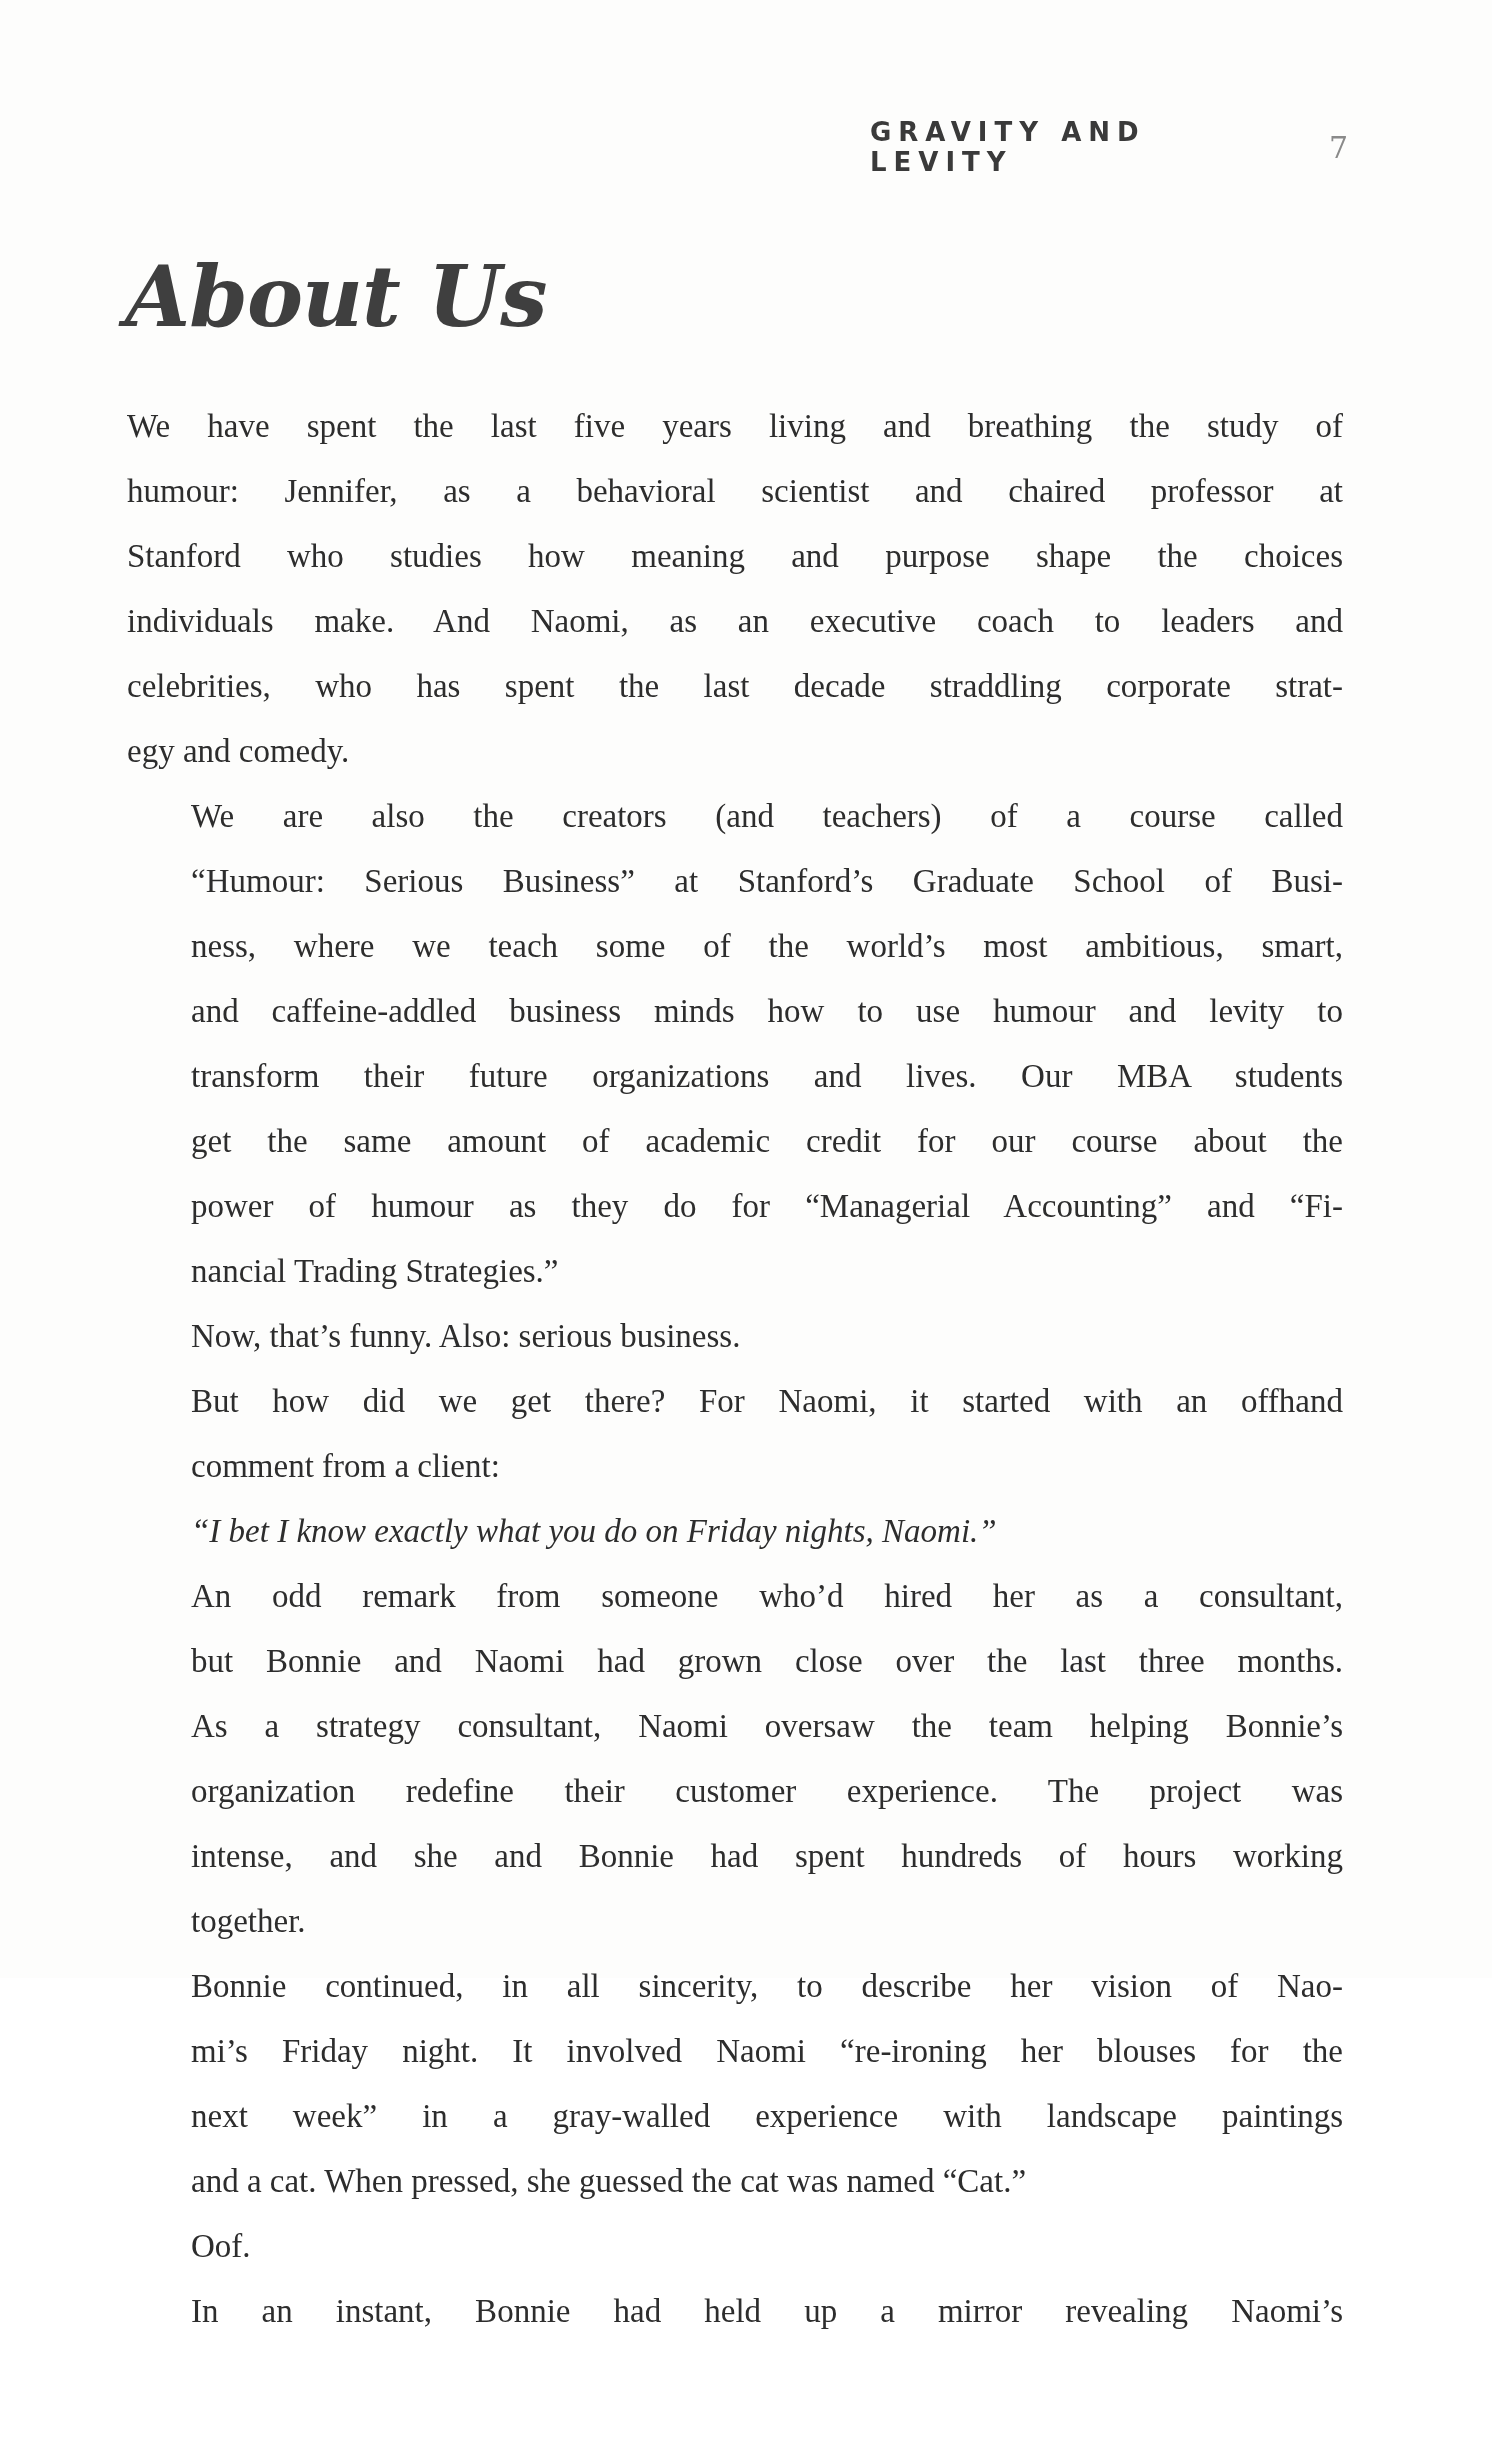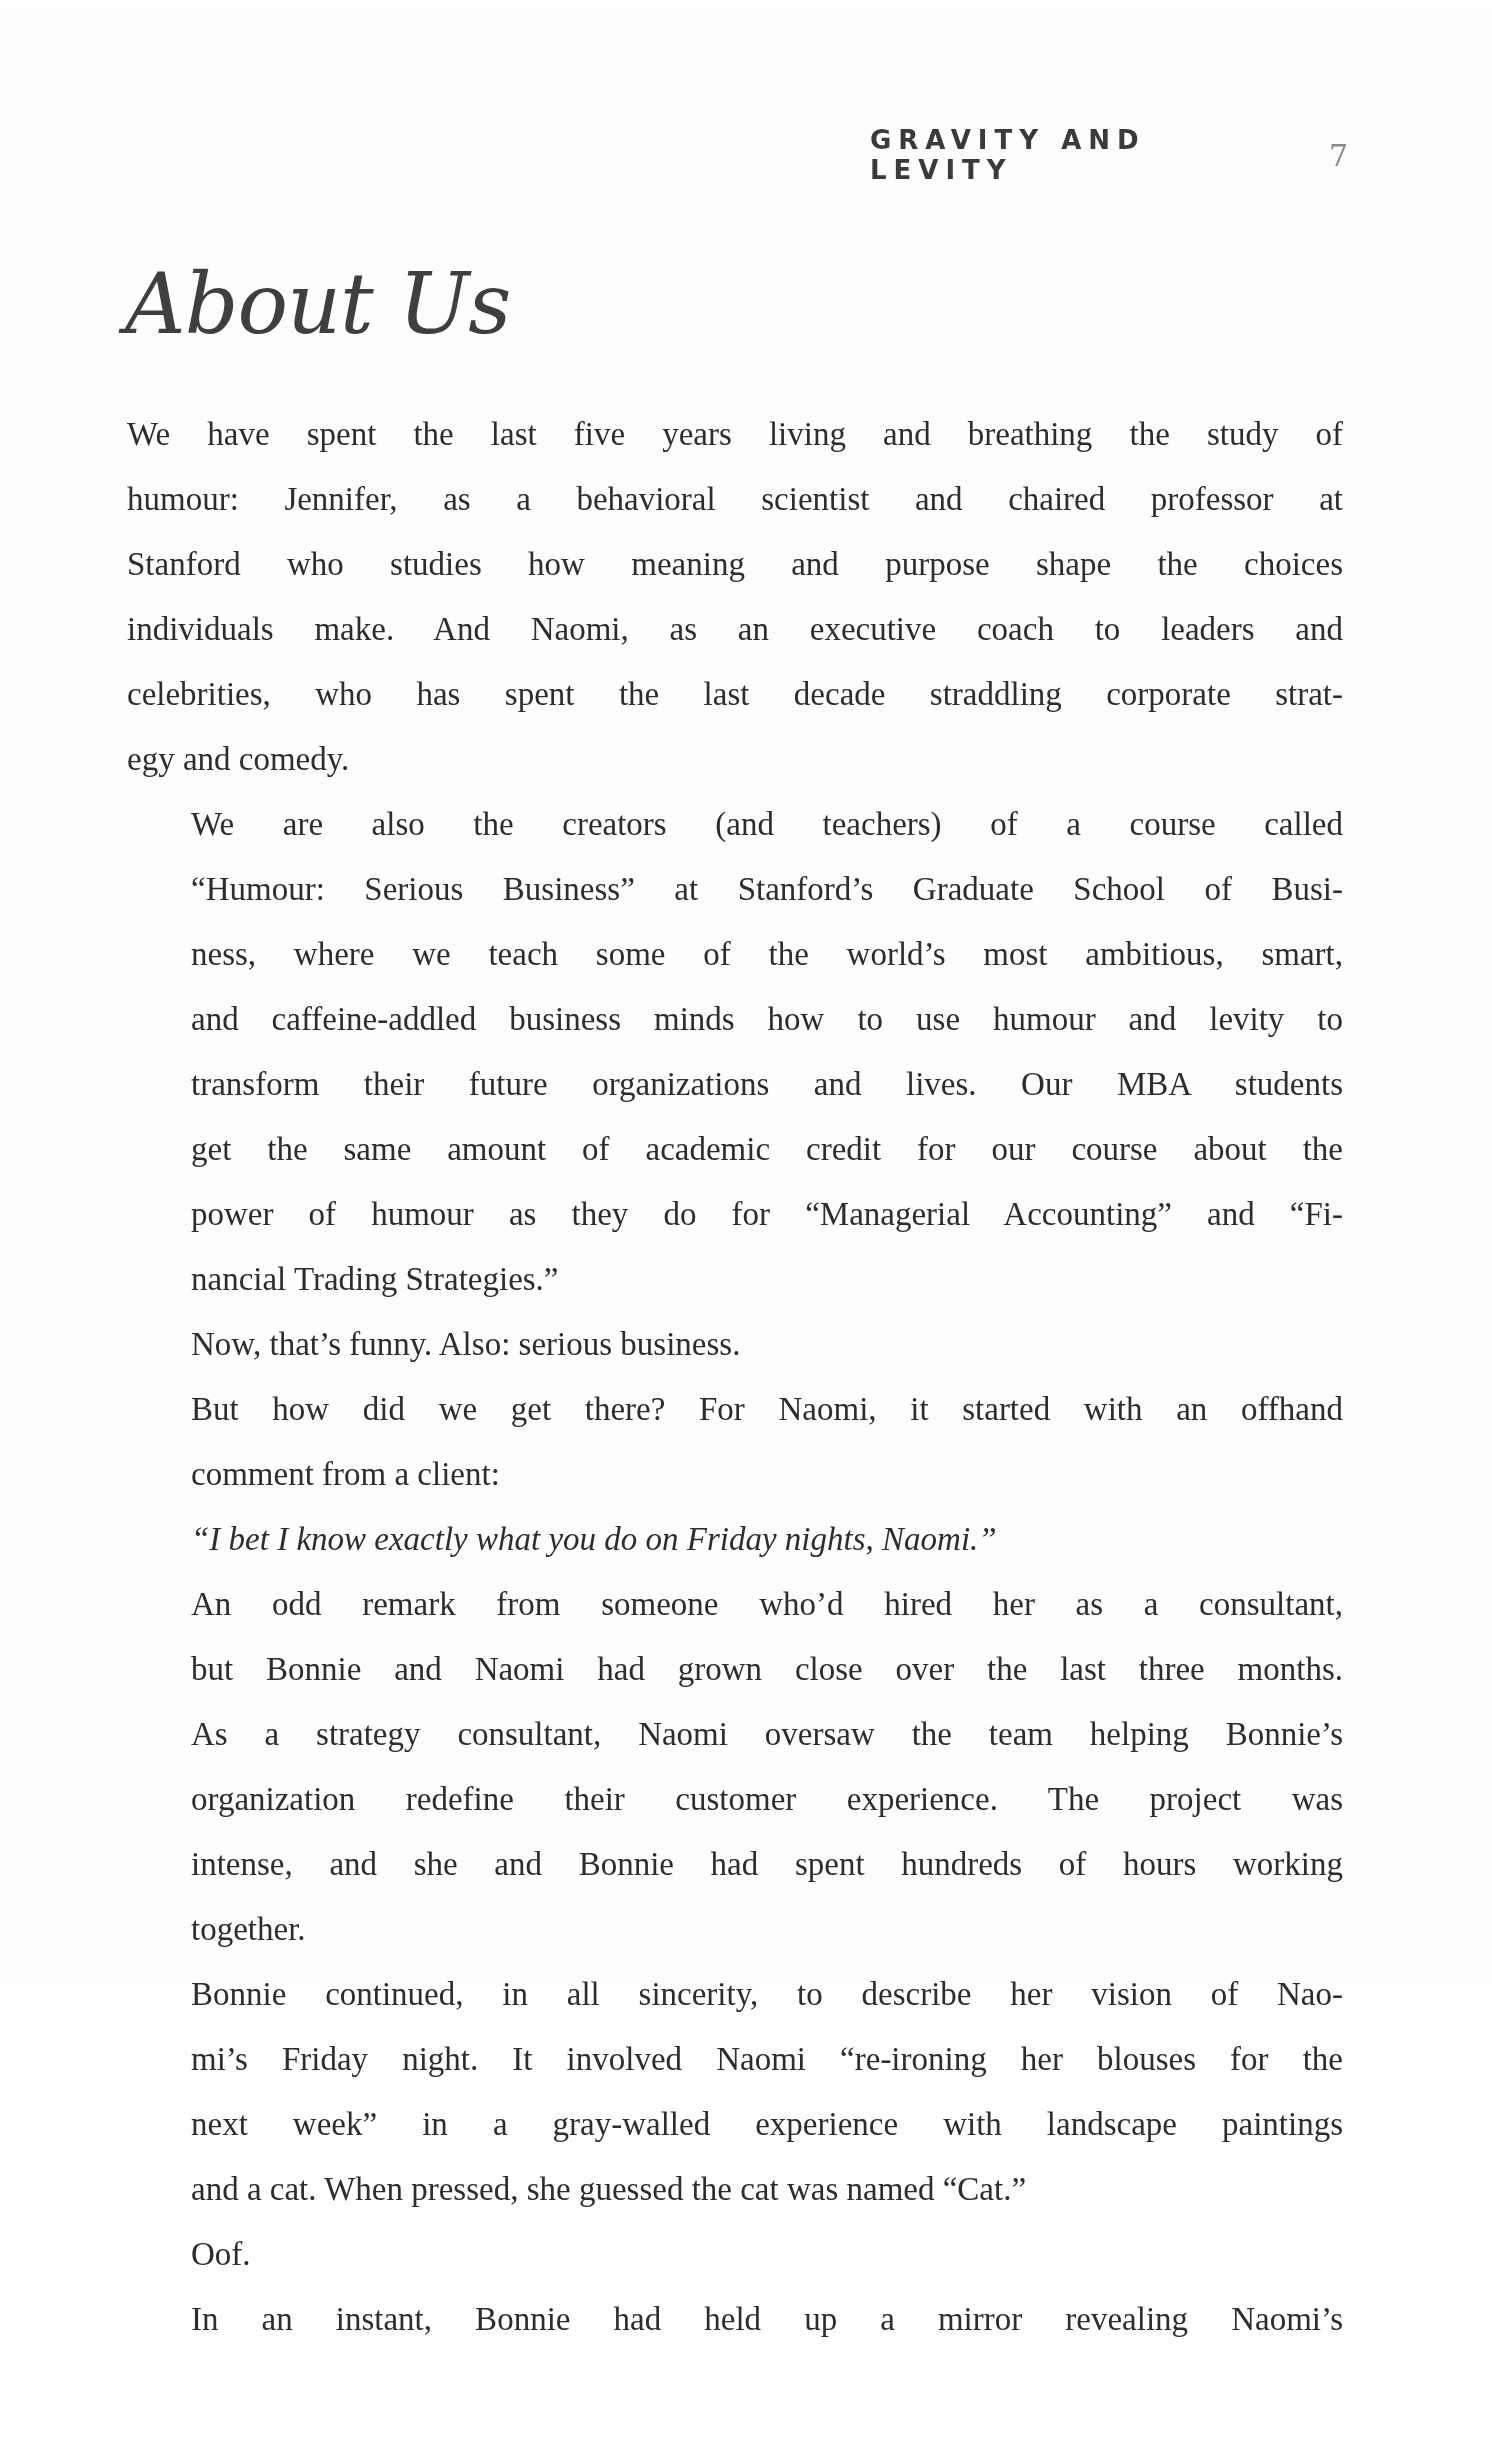--- a/index.html
+++ b/index.html
@@ -1,32 +1,32 @@
 <!DOCTYPE html>
 <html><head>
 <meta charset="utf-8">
 <style>
   html, body { margin: 0; padding: 0; background: #ffffff; }
   body { width: 1493px; height: 2461px; position: relative; overflow: hidden; }
-  .page { position: absolute; left: 0; top: 8px; width: 1493px; height: 1978px; background: #fdfdfc; }
+  .page { position: absolute; left: 0; top: 0; width: 1493px; height: 1978px; background: #fdfdfc; }
   .running-head {
     position: absolute; top: 117px; left: 870px; width: 478px;
     font-family: "DejaVu Sans", sans-serif; font-weight: bold;
     font-size: 26px; letter-spacing: 7px; color: #3a3a3a;
     display: flex; align-items: center;
   }
   .running-title { display: inline-block; }
   .page-number {
     display: inline-block; margin-left: 40px; font-family: "DejaVu Serif", serif;
     font-weight: normal; font-size: 30px; color: #8a8a8a; letter-spacing: 0;
   }
   .chapter-title {
     position: absolute; top: 247px; left: 125px;
     font-family: "DejaVu Serif", serif; font-style: italic;
-    font-size: 84px; color: #3f3f3f; margin: 0; font-weight: normal;
+    font-size: 84px; color: #3f3f3f; margin: 0; font-weight: bold;
     letter-spacing: -1px;
   }
   .body-text {
     position: absolute; top: 394px; left: 127px; width: 1216px;
     font-family: "Liberation Serif", serif; font-size: 33px;
     line-height: 65px; color: #2d2d2d;
   }
   .body-text p { margin: 0; text-align: justify; text-align-last: left; }
   .body-text p.indent { text-indent: 64px; }
   .body-text p .line { display: block; text-align: justify; text-align-last: justify; }

